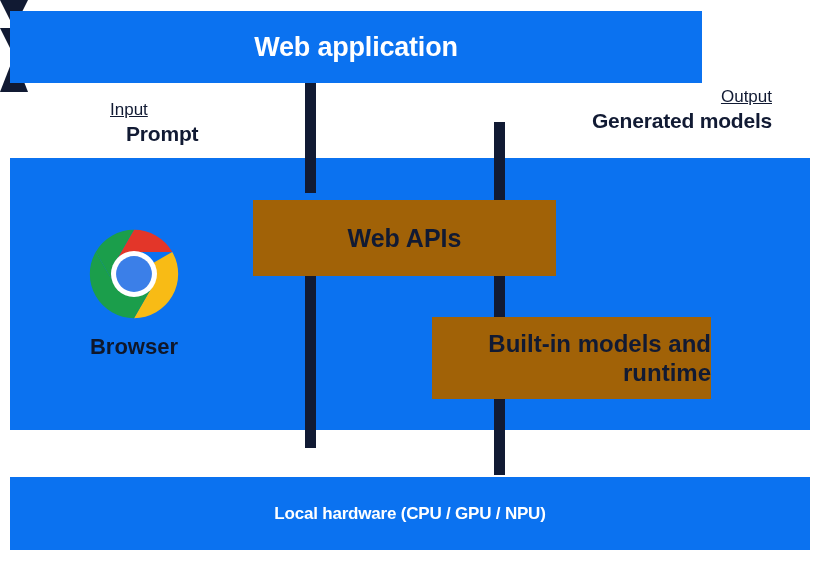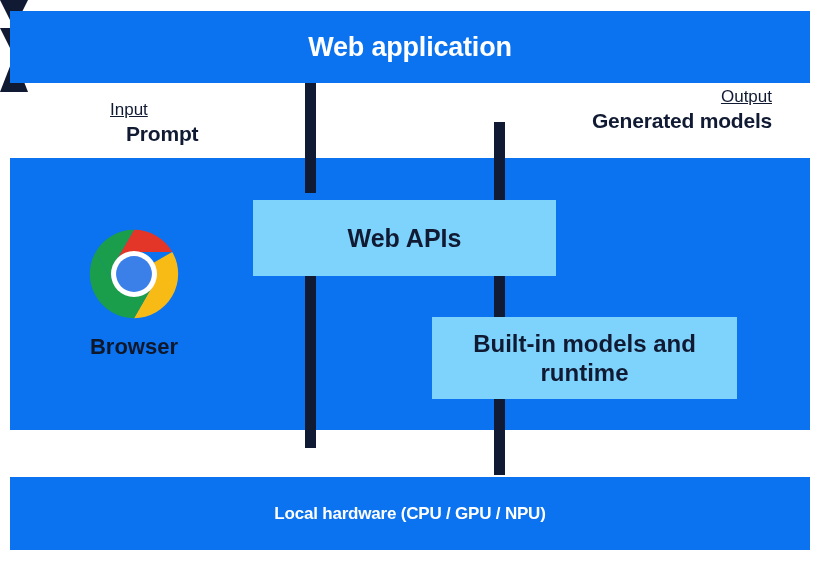--- a/index.html
+++ b/index.html
@@ -29,21 +29,21 @@
   }
   .band-label {
     color: #ffffff;
     font-weight: bold;
     letter-spacing: -0.2px;
     white-space: nowrap;
   }
   #band-web-application {
     left: 10px;
     top: 11px;
-    width: 800px;
+    width: 692px;
     height: 72px;
   }
   #band-web-application .band-label { font-size: 27px; }
 
   #band-browser {
     left: 10px;
     top: 158px;
     width: 800px;
     height: 272px;
     display: block;
@@ -108,40 +108,40 @@
   #line-output {
     left: 494px;
     top: 122px;
     width: 11px;
     height: 353px;
   }
 
   
   .yellow-box {
     position: absolute;
-    background: #7dd3fc;
+    background: #a16207;
     color: #111a33;
     display: flex;
     align-items: center;
     justify-content: center;
-    text-align: center;
+    text-align: right;
     font-weight: bold;
     line-height: 1.22;
   }
   #box-web-apis {
     left: 253px;
     top: 200px;
     width: 303px;
     height: 76px;
     font-size: 25px;
   }
   #box-builtin-models {
     left: 432px;
     top: 317px;
-    width: 305px;
+    width: 279px;
     height: 82px;
     font-size: 24px;
   }
 
   
   .edge-label {
     position: absolute;
     color: #111a33;
     line-height: 1.28;
   }

